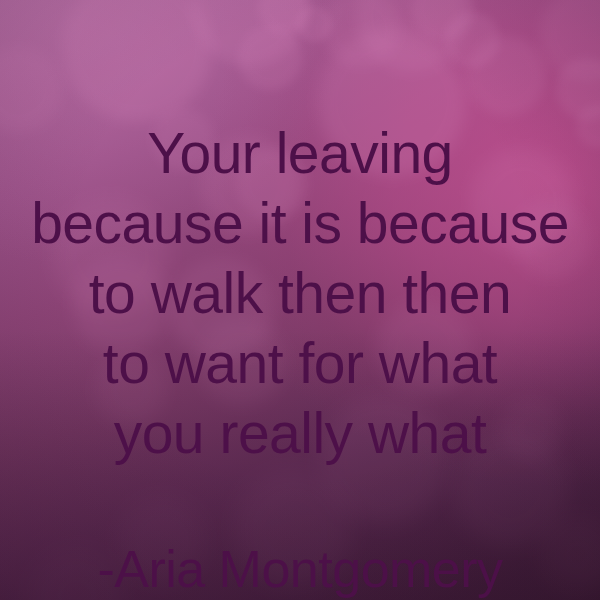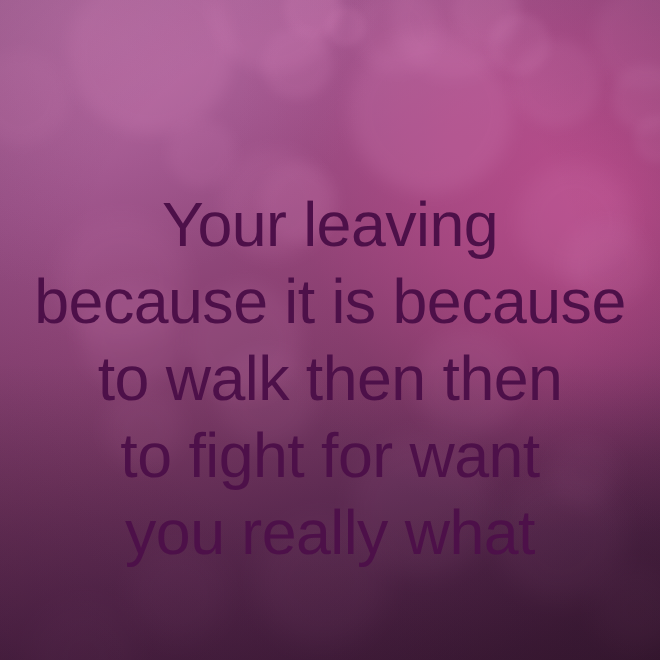--- a/index.html
+++ b/index.html
@@ -75,21 +75,21 @@
     border-radius: 50%;
   }
 
   
   .quote-stack {
     position: absolute;
     inset: 0;
     display: flex;
     flex-direction: column;
     align-items: center;
-    justify-content: center;
+    justify-content: flex-end;
     padding-top: 90px;
     box-sizing: border-box;
   }
   .quote-line {
     color: #4d1049;
     font-size: 57px;
     line-height: 70px;
     letter-spacing: -0.5px;
     white-space: nowrap;
     text-align: center;
@@ -151,17 +151,18 @@
       <div class="bokeh" style="left: 540px; top: 516px; width: 76px; height: 76px; background: rgb(216, 135, 189); opacity: 0.06; filter: blur(11px);"></div>
       <div class="bokeh" style="left: 28px; top: 548px; width: 96px; height: 96px; background: rgb(216, 135, 189); opacity: 0.05; filter: blur(13px);"></div>
     </div>
 
   <div class="bg-vignette"></div>
 
   <div class="quote-stack">
     <div class="quote-line">Your leaving</div>
     <div class="quote-line">because it is because</div>
     <div class="quote-line">to walk then then</div>
-    <div class="quote-line">to fight for want</div>
+    <div class="quote-line">to want for what</div>
     <div class="quote-line">you really what</div>
+    <div class="attribution">-Aria Montgomery</div>
   </div>
 
 </div>
 
 </body></html>

